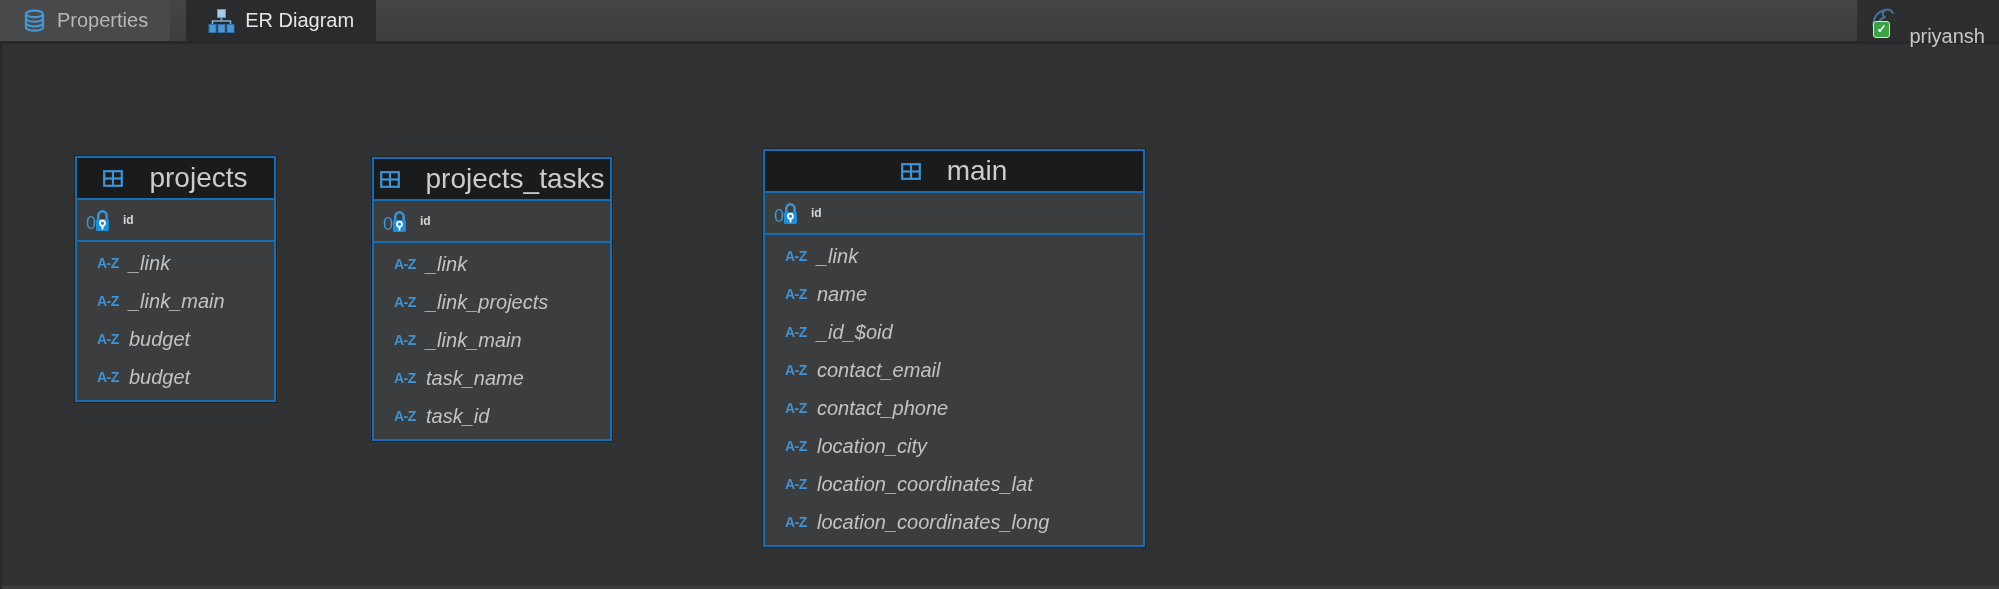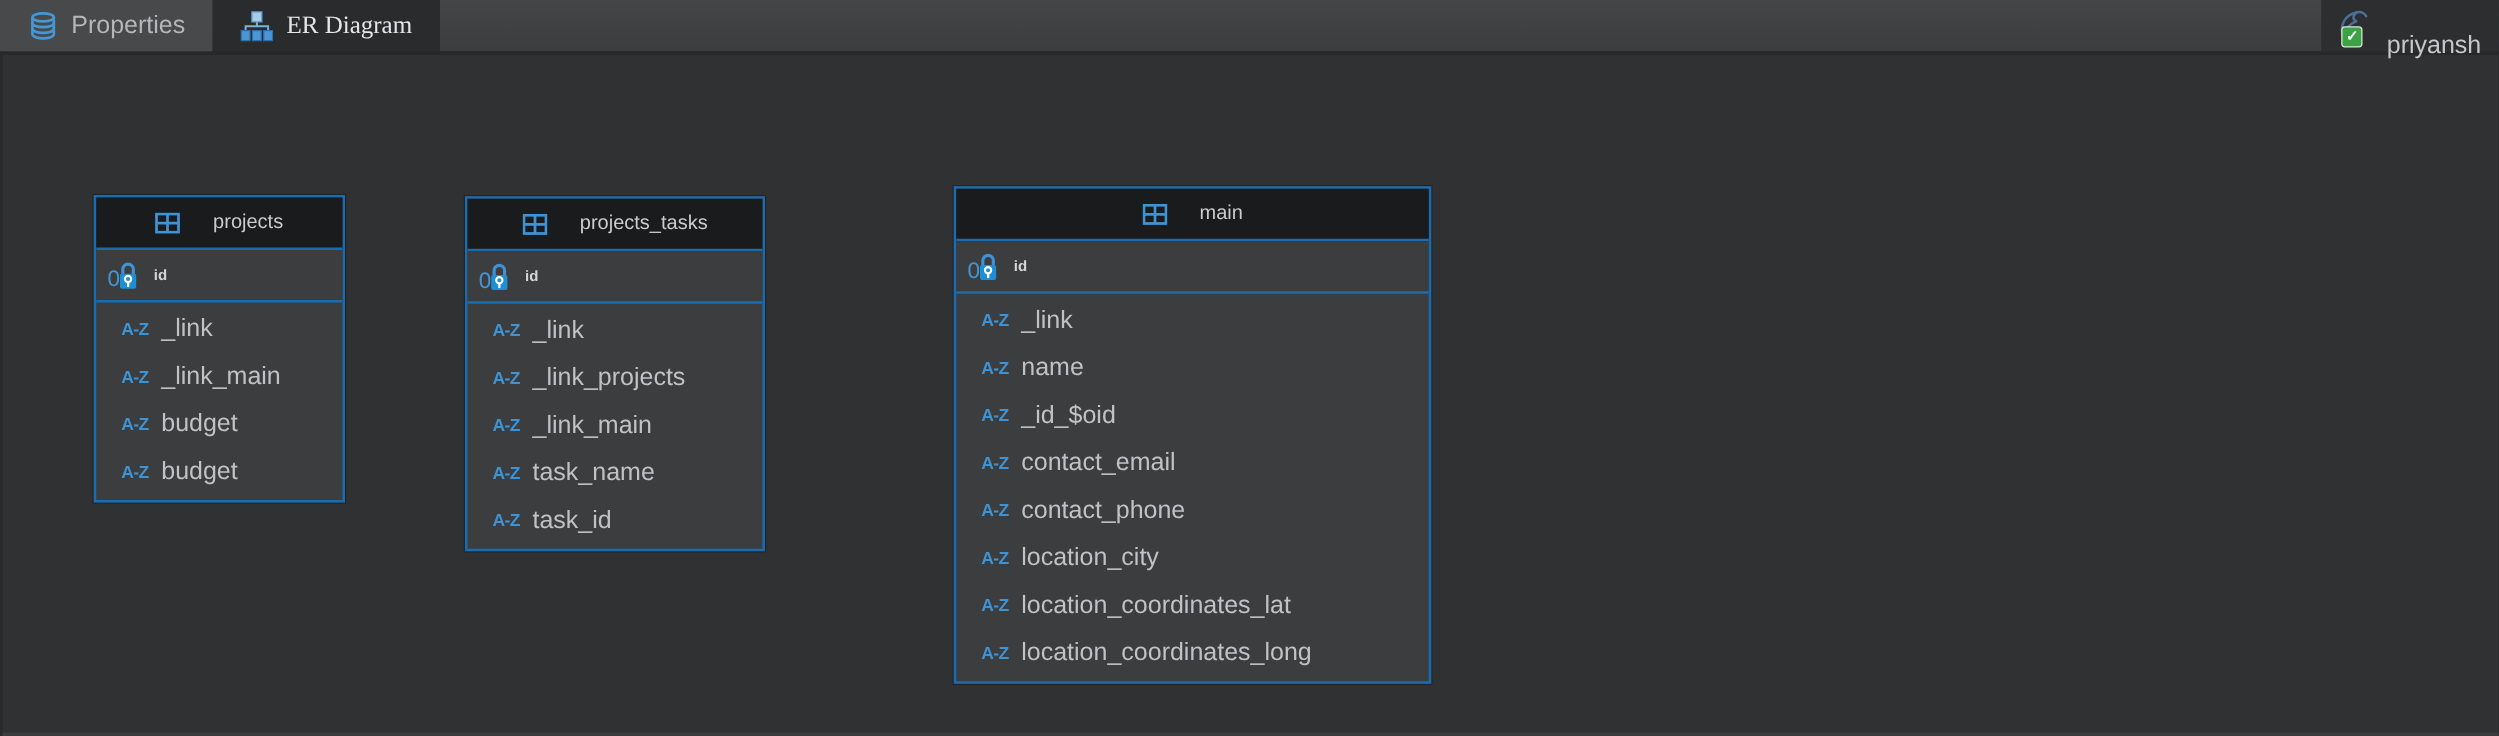--- a/index.html
+++ b/index.html
@@ -8,30 +8,30 @@
   #app {
     position:relative; width:1999px; height:589px; overflow:hidden;
     background:#2f3132;
   }
 
   
   .topbar {
     position:absolute; top:0; left:0; width:1999px; height:44px;
     background:linear-gradient(#434547,#3b3d3f);
     border-bottom:3px solid #272829;
-    display:flex; align-items:stretch; z-index:5;
+    display:flex; align-items:stretch; z-index:5;gap:16px;
   }
   .tab {
     display:flex; align-items:center; gap:10px;
     padding:0 22px; cursor:default; height:41px;
   }
   .tab .tab-label { font-size:20px; color:#b4b6b8; }
   .tab.inactive { background:#47494b; }
   .tab.active { background:#2a2b2d; }
-  .tab.active .tab-label { color:#e4e6e8;font-family:Liberation Serif, serif; }
+  .tab.active .tab-label { color:#e4e6e8; }
 
   .topbar-spacer { flex:1; }
 
   .user-chip {
     display:flex; align-items:center; gap:8px;
     background:#2c2e30; height:41px; padding:0 14px 0 10px; z-index:6;
   }
   .user-chip .user-label { font-size:20px; color:#c6c8ca;margin-top:32px; }
   .dolphin-wrap { position:relative; width:34px; height:34px; }
   .dolphin-wrap svg { position:absolute; }
@@ -58,37 +58,37 @@
 
   
   .entity {
     position:absolute; border:2px solid #1a6cb2; background:#3b3d3f;
     box-shadow:0 0 0 1px rgba(0,0,0,.25);
   }
   .entity-header {
     height:42px; background:#1a1b1c; border-bottom:2px solid #1a6cb2;
     display:flex; align-items:center; justify-content:center; gap:10px;
   }
-  .entity-title { font-size:16px; color:#caccce;padding-left:16px; }
+  .entity-title { font-size:28px; color:#caccce;padding-left:16px; }
   .pk-row {
     height:42px; background:#3b3d3f; border-bottom:2px solid #1a6cb2;
     display:flex; align-items:center; padding-left:9px;
   }
   .pk-icon { display:flex; align-items:flex-end; margin-right:9px; }
   .pk-prefix { color:#4495d2; font-size:18px; line-height:18px; margin-right:-3px; }
   .pk-name { font-size:12px; font-weight:bold; color:#d3d5d7; }
   .rows { padding:2px 0 4px 0; }
   .row {
     height:38px; display:flex; align-items:center; padding-left:20px;
   }
   .az {
     color:#3f93d4; font-size:14px; font-weight:bold; letter-spacing:-0.5px;
     width:32px; flex:0 0 32px;
   }
-  .colname { font-size:20px; color:#c0c2c4; }
+  .colname { font-size:20px; color:#c0c2c4;font-style:italic; }
 
   svg { display:block; }
 </style>
 </head>
 <body>
 
 <div id="app">
 
   <div class="rounded-corner-overlay"></div>
 

